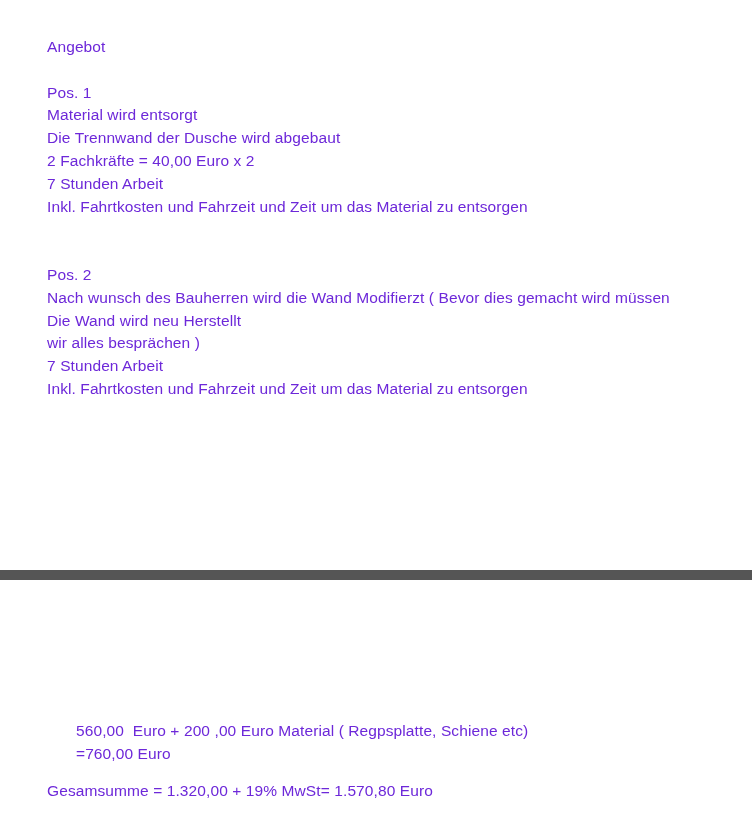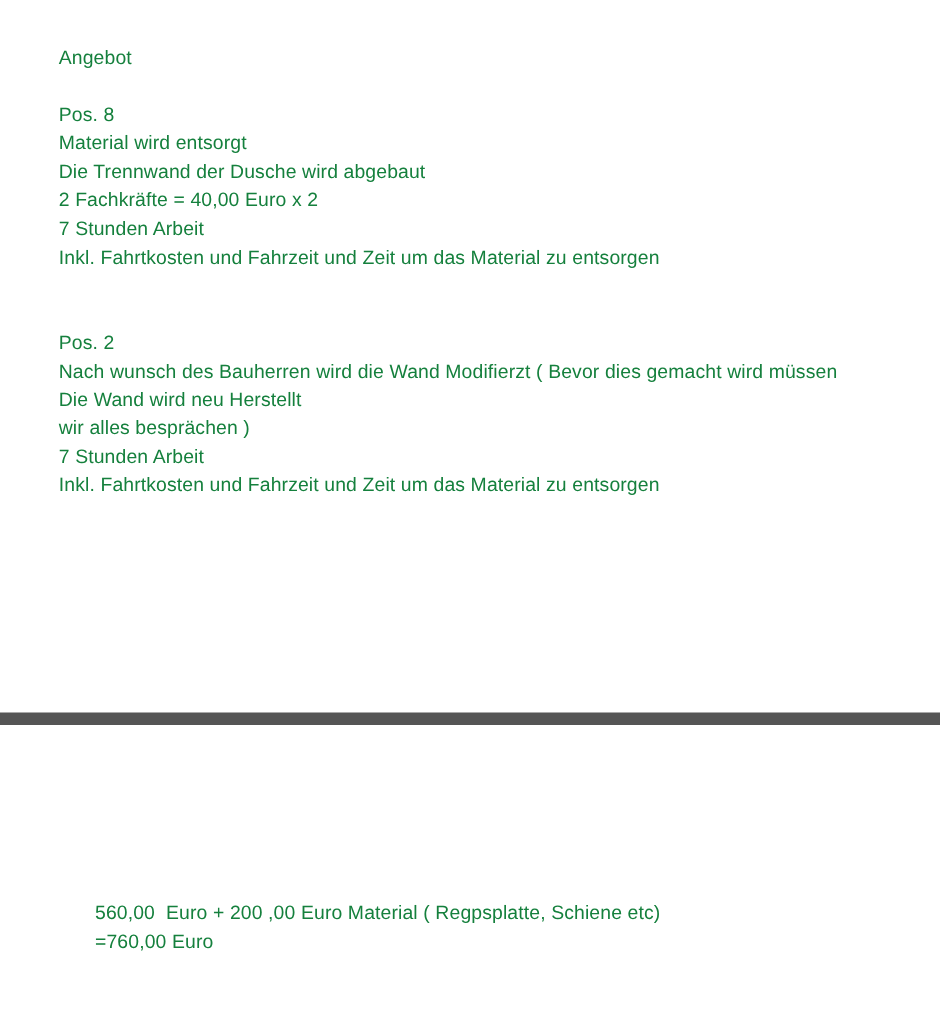--- a/index.html
+++ b/index.html
@@ -17,21 +17,21 @@
   }
   .doc-block {
     position: absolute;
     left: 47px;
     width: 682px;
   }
   .doc-line {
     font-size: 15.5px;
     line-height: 22.8px;
     min-height: 22.8px;
-    color: #15803d;
+    color: #6d28d9;
     white-space: pre-wrap;
     letter-spacing: 0.1px;
   }
   .page1-content { top: 36px; }
   .page2-sum     { top: 720px; margin-left: 29px; }
   .page2-total   { top: 780px; }
   .page-separator {
     position: absolute;
     left: 0;
     top: 570px;
@@ -41,21 +41,21 @@
   }
 </style>
 </head>
 <body>
 
 <div class="screen">
 
   <div class="doc-block page1-content">
       <div class="doc-line">Angebot</div>
       <div class="doc-line"></div>
-      <div class="doc-line">Pos. 8</div>
+      <div class="doc-line">Pos. 1</div>
       <div class="doc-line">Material wird entsorgt</div>
       <div class="doc-line">Die Trennwand der Dusche wird abgebaut</div>
       <div class="doc-line">2 Fachkräfte = 40,00 Euro x 2</div>
       <div class="doc-line">7 Stunden Arbeit</div>
       <div class="doc-line">Inkl. Fahrtkosten und Fahrzeit und Zeit um das Material zu entsorgen</div>
       <div class="doc-line"></div>
       <div class="doc-line"></div>
       <div class="doc-line">Pos. 2</div>
       <div class="doc-line">Nach wunsch des Bauherren wird die Wand Modifierzt ( Bevor dies gemacht wird müssen</div>
       <div class="doc-line">Die Wand wird neu Herstellt</div>
@@ -64,14 +64,17 @@
       <div class="doc-line">Inkl. Fahrtkosten und Fahrzeit und Zeit um das Material zu entsorgen</div>
     </div>
 
   <div class="page-separator" style="background-color: rgb(85, 85, 85);"></div>
 
   <div class="doc-block page2-sum">
       <div class="doc-line">560,00  Euro + 200 ,00 Euro Material ( Regpsplatte, Schiene etc)</div>
       <div class="doc-line">=760,00 Euro</div>
     </div>
 
+  <div class="doc-block page2-total">
+    <div class="doc-line">Gesamsumme = 1.320,00 + 19% MwSt= 1.570,80 Euro</div>
+  </div>
 
 </div>
 
 </body></html>

